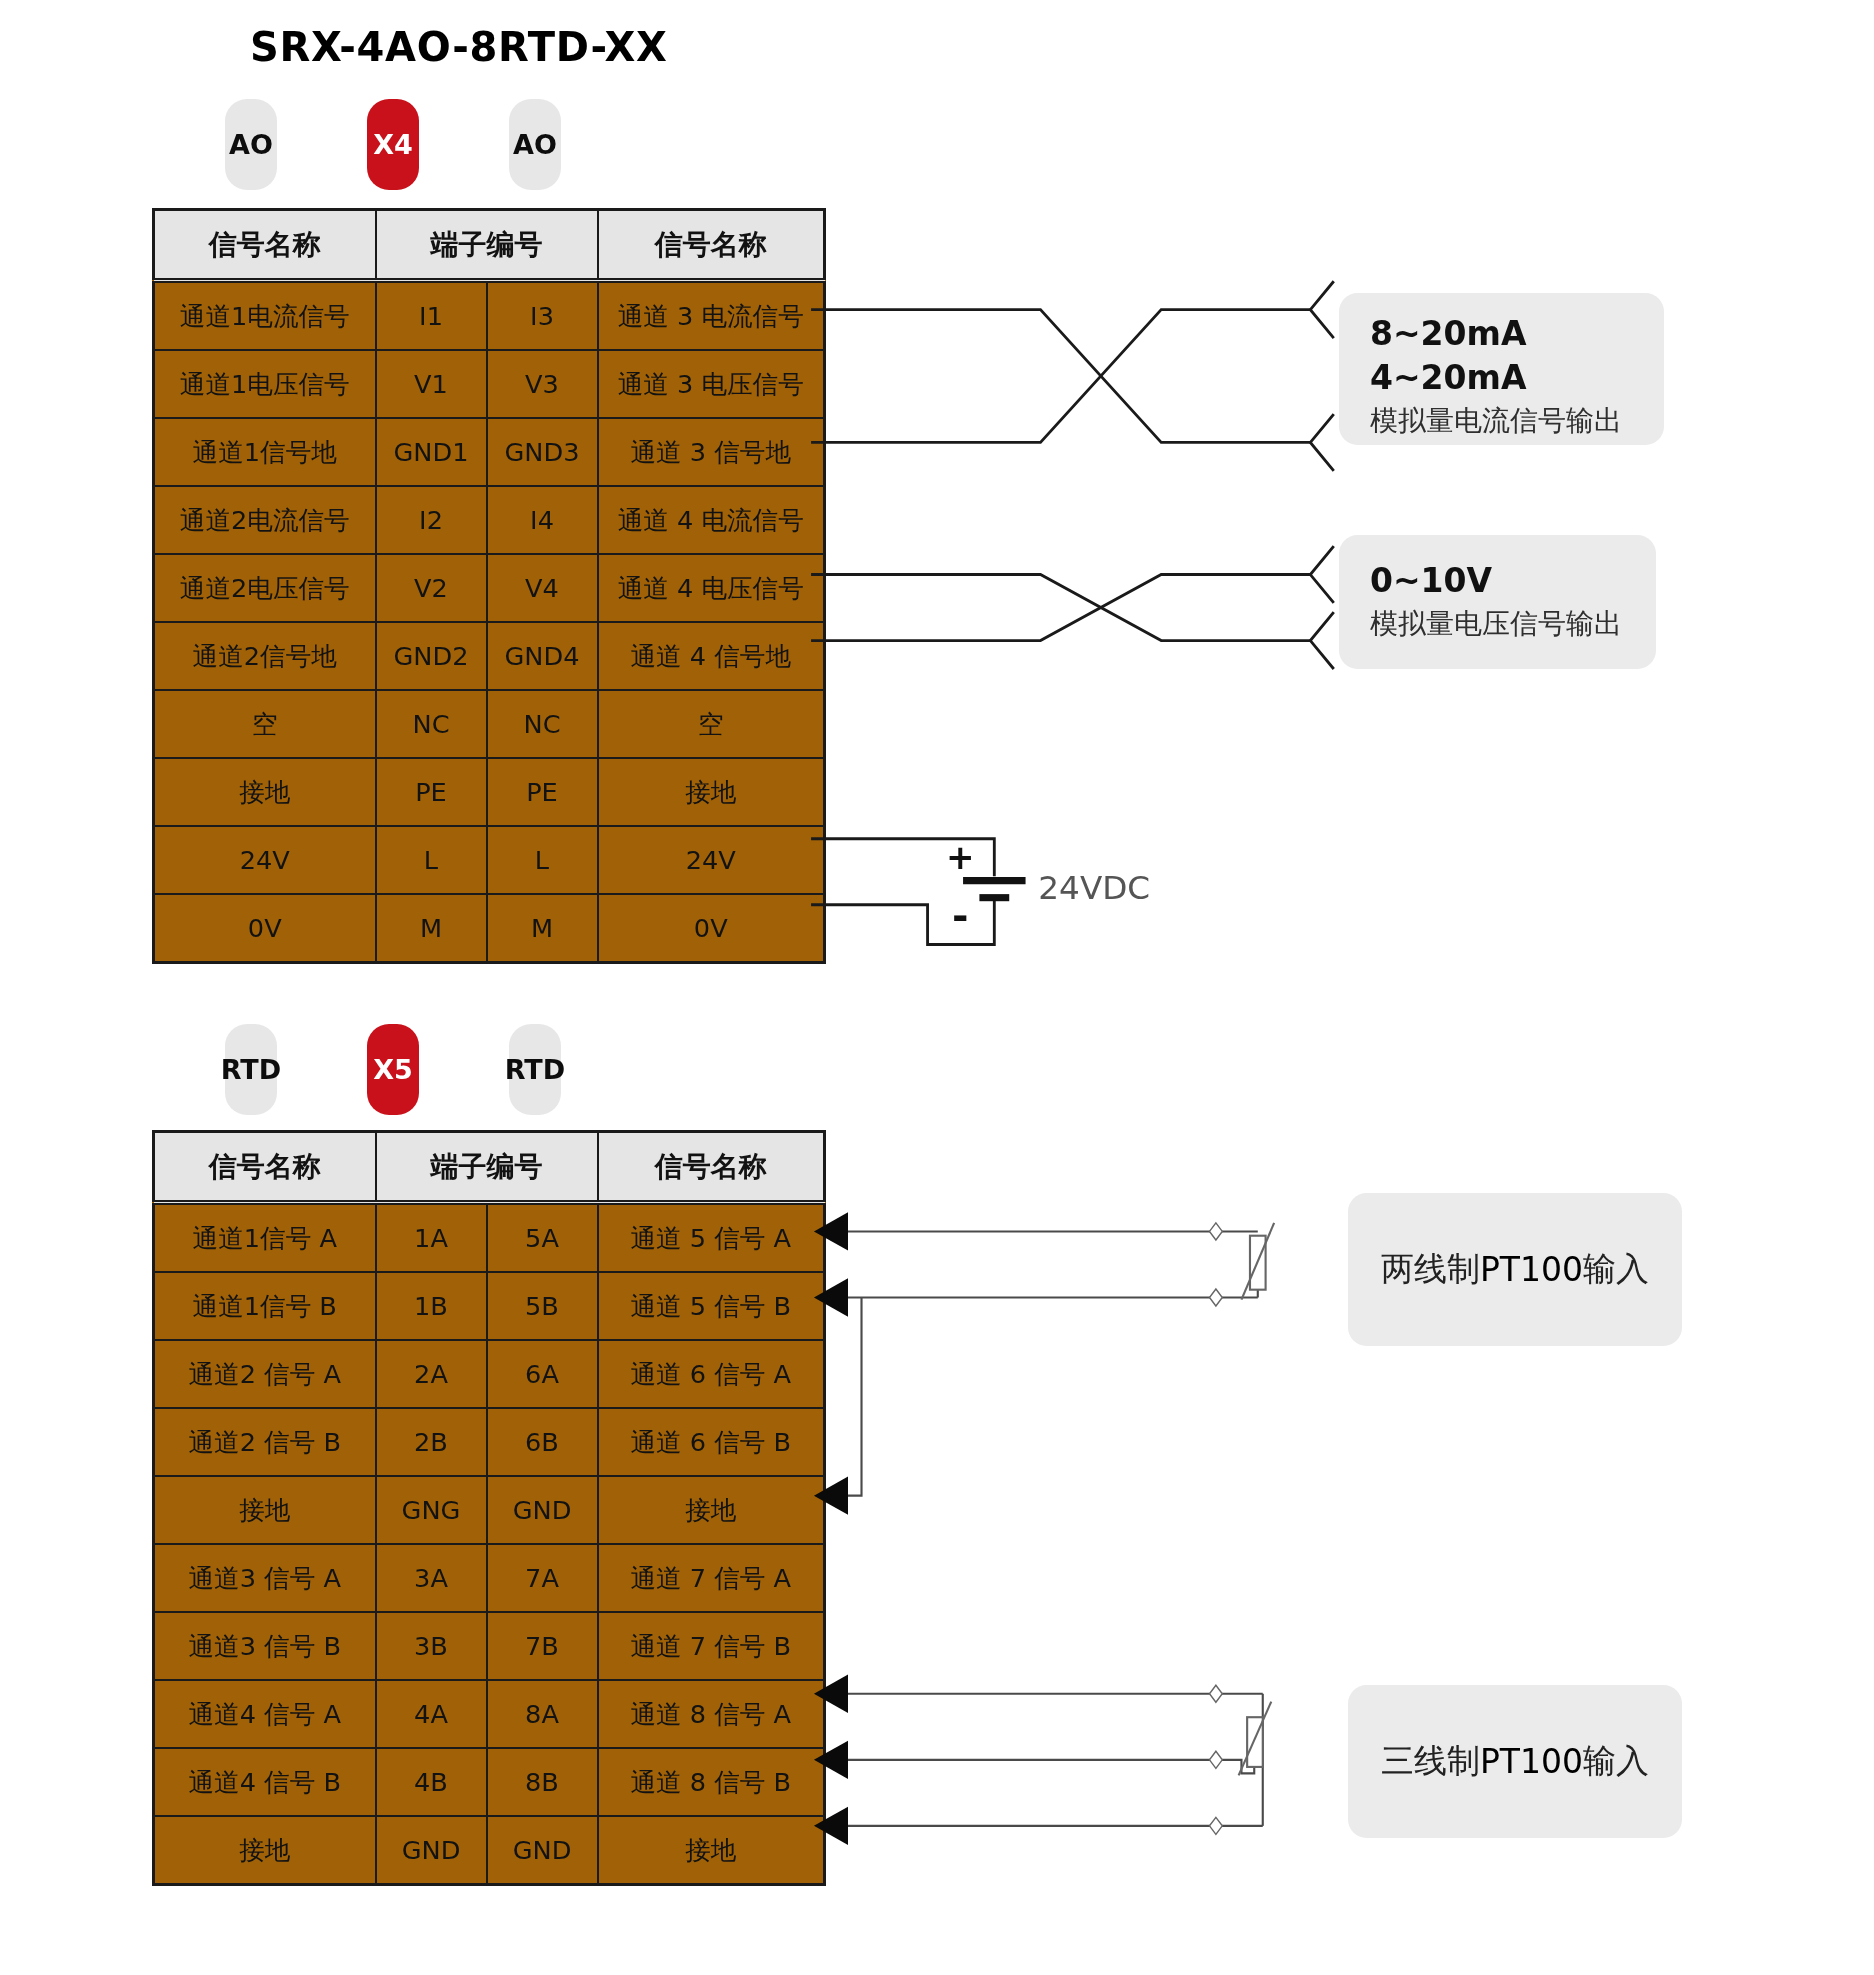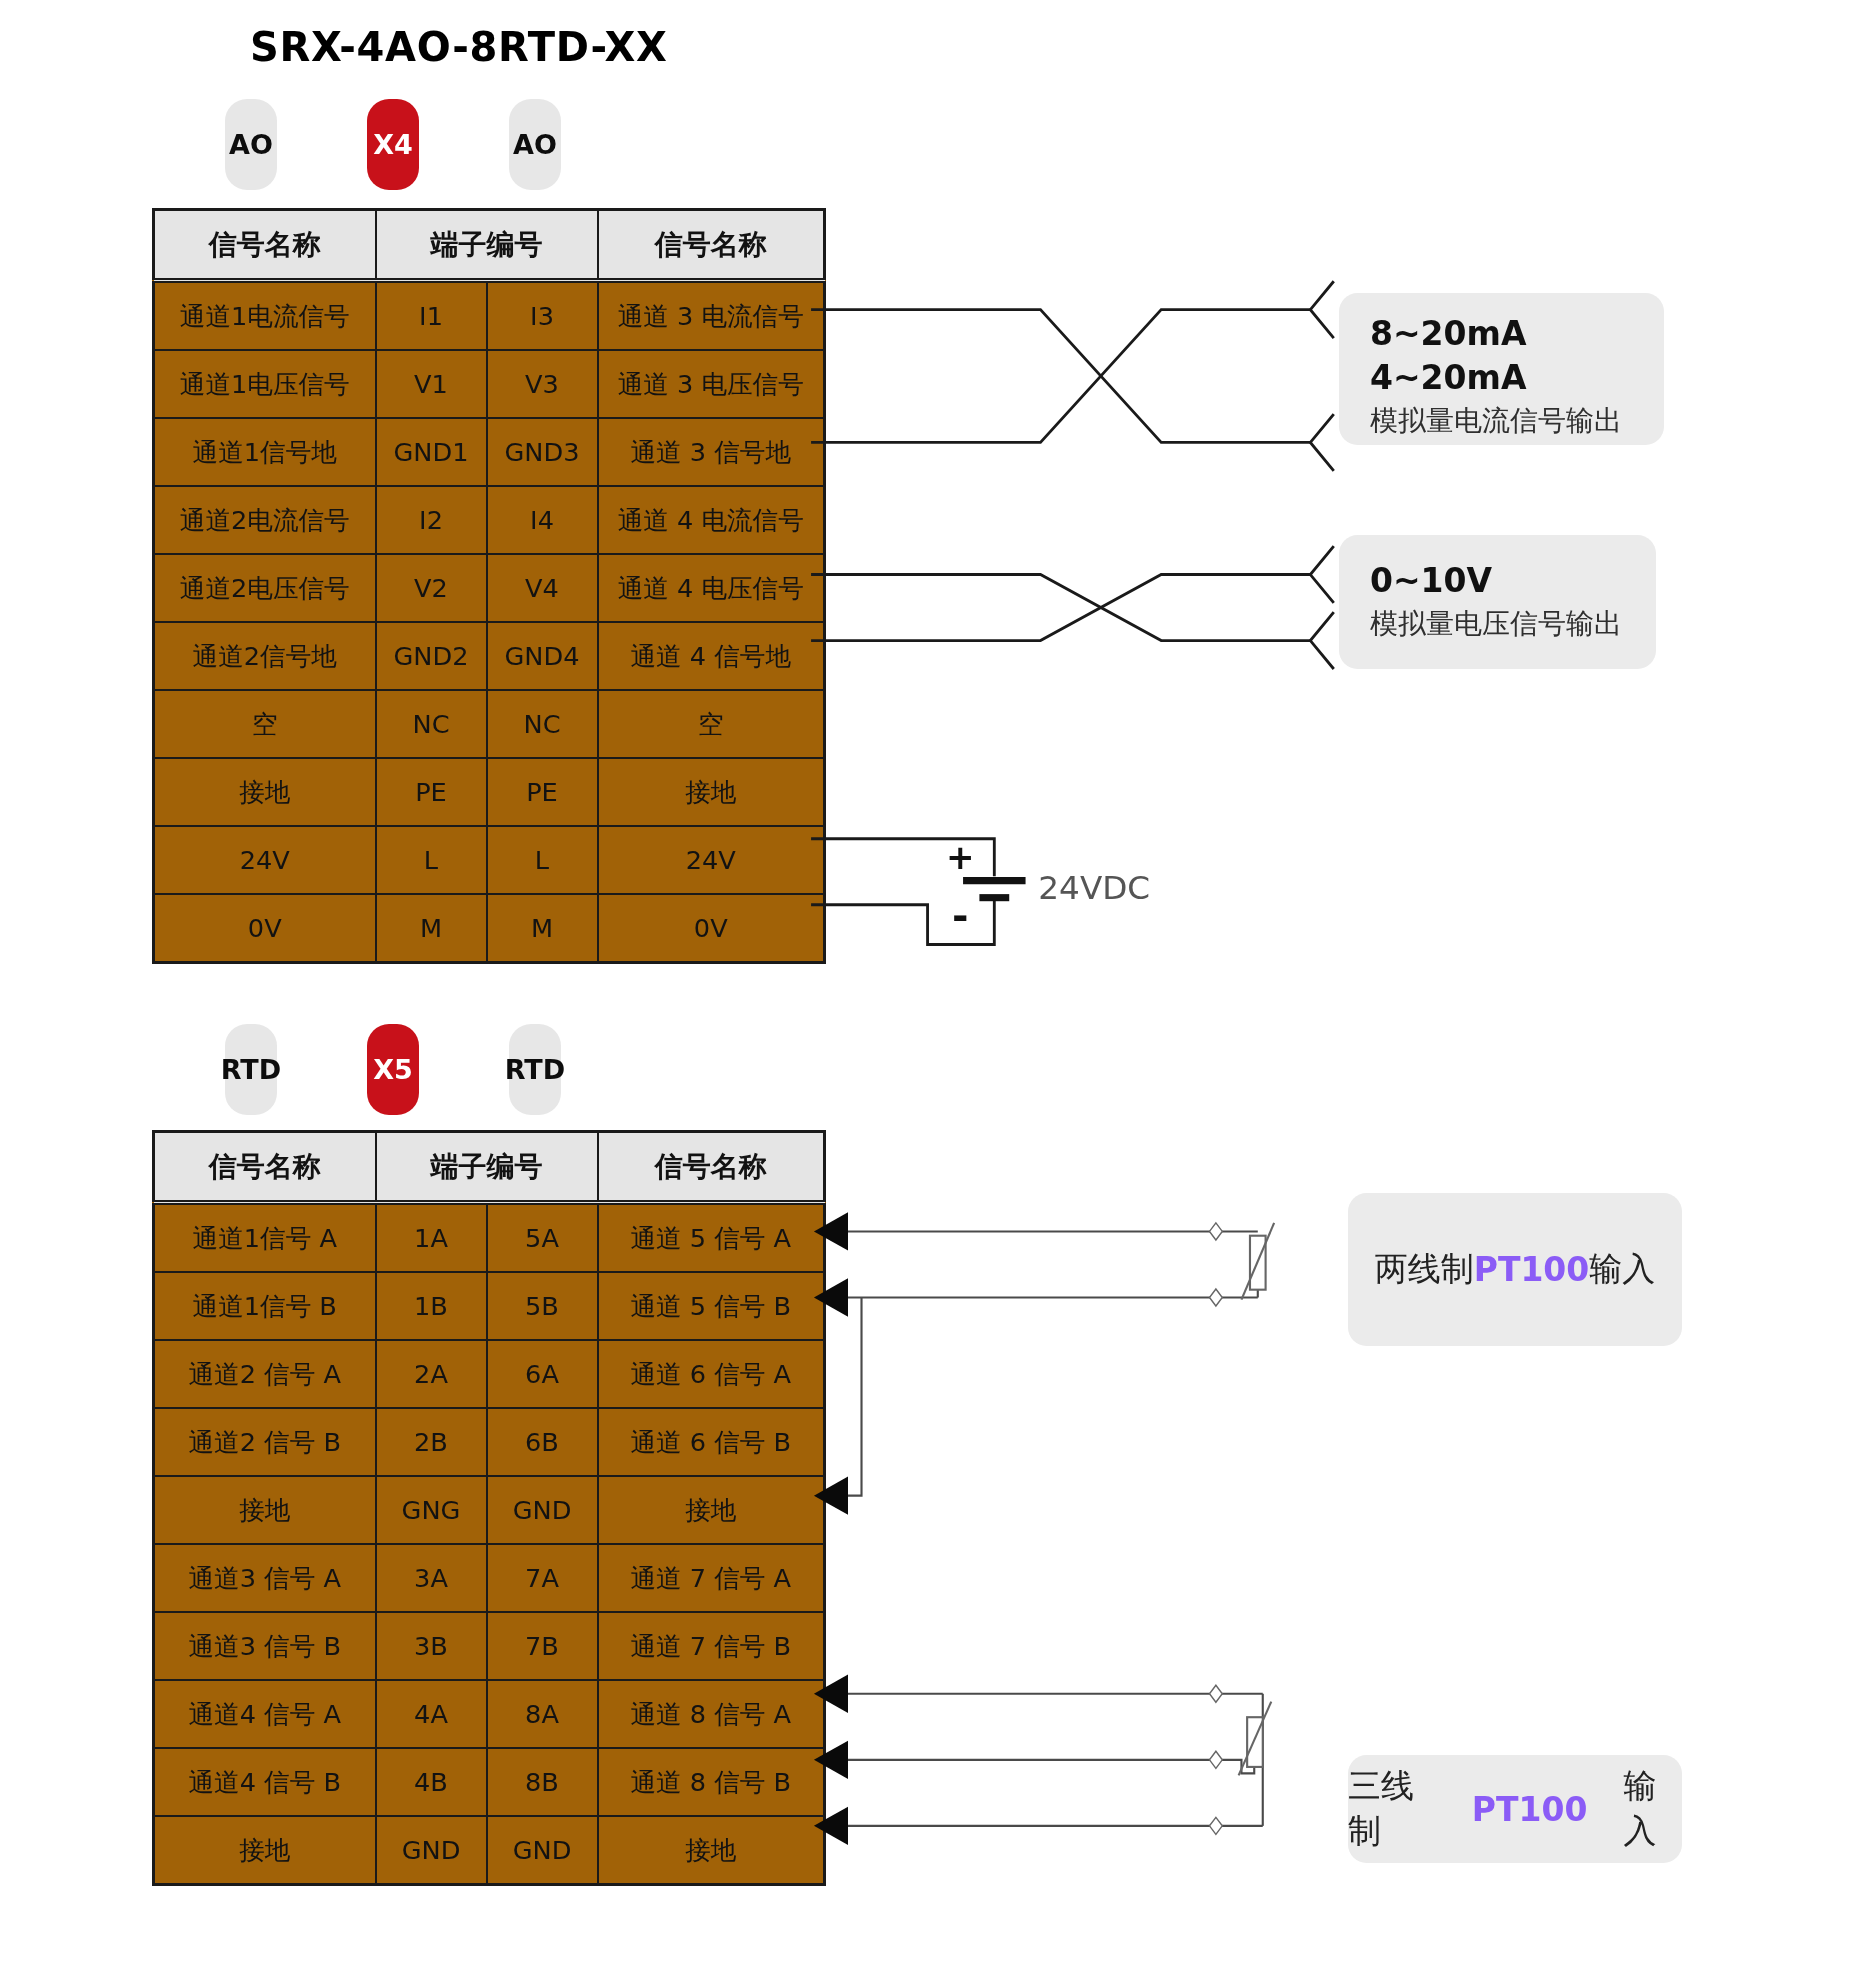--- a/index.html
+++ b/index.html
@@ -12,21 +12,21 @@
   table.tbl{position:absolute;border-collapse:collapse;table-layout:fixed;width:670px;background:#a16207;border:3.6px solid #1a1a1a;}
   .tbl th,.tbl td{border:2.1px solid #1a1a1a;text-align:center;vertical-align:middle;padding:0;color:#121212;}
   .tbl thead th{background:#e5e5e5;height:67px;font-size:28px;font-weight:700;border-bottom:5.7px double #1a1a1a;}
   .tbl td{height:66px;font-size:25.6px;font-weight:400;}
   .overlay{position:absolute;left:0;top:0;width:1875px;height:1975px;pointer-events:none;}
   .note{position:absolute;background:#ebebeb;border-radius:18.5px;box-sizing:border-box;color:#111;}
   .note .big{font-size:33px;font-weight:800;line-height:44px;}
   .note .sub{font-size:28px;font-weight:400;line-height:41px;color:#2f2f2f;}
   .note.center{display:flex;align-items:center;justify-content:center;font-size:33px;}
   .note .pfx,.note .sfx{font-weight:400;color:#222;}
-  .note .b{font-weight:700;color:#8b5cf6;}
+  .note .b{font-weight:400;color:#000000;}
   svg text{font-family:"DejaVu Sans","Liberation Sans",sans-serif;}
 </style>
 </head>
 <body>
 
 <div class="page">
 
   <div class="title">SRX-4AO-8RTD-XX</div>
 
   <div class="badge gray" style="left:225px;top:99px;">AO</div>
@@ -259,20 +259,20 @@
     <div class="big">0~10V</div>
     <div class="sub">模拟量电压信号输出</div>
   </div>
 
   <div class="note center" style="left:1348px;top:1193px;width:334px;height:153px;">
     <span class="pfx">两线制 </span>
       <span class="b">PT100</span>
       <span class="sfx"> 输入</span>
   </div>
 
-  <div class="note center" style="left:1348px;top:1755px;width:334px;height:108px;gap:36px;">
+  <div class="note center" style="left:1348px;top:1685px;width:334px;height:153px;">
     <span class="pfx">三线制 </span>
       <span class="b">PT100</span>
       <span class="sfx"> 输入</span>
   </div>
 
 </div>
 
 
 </body></html>

